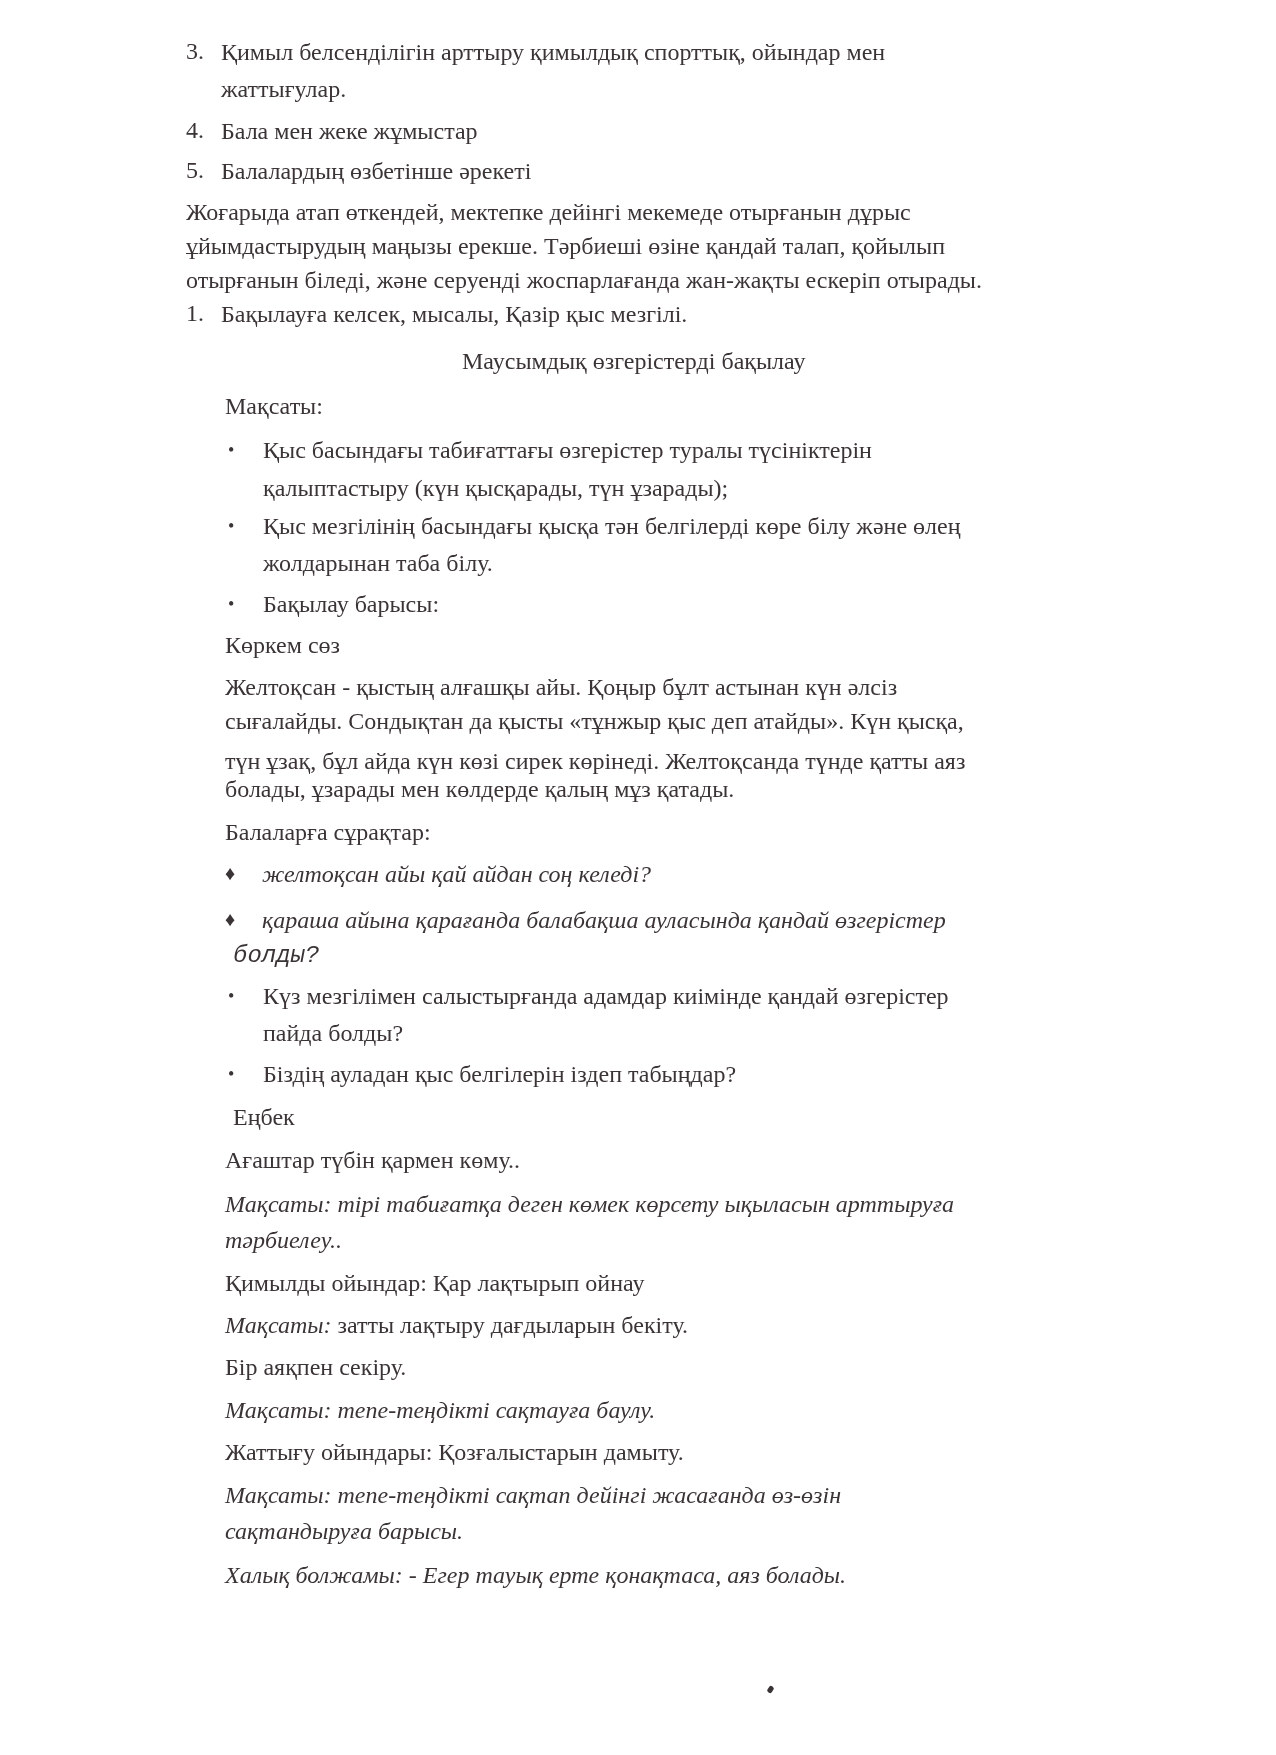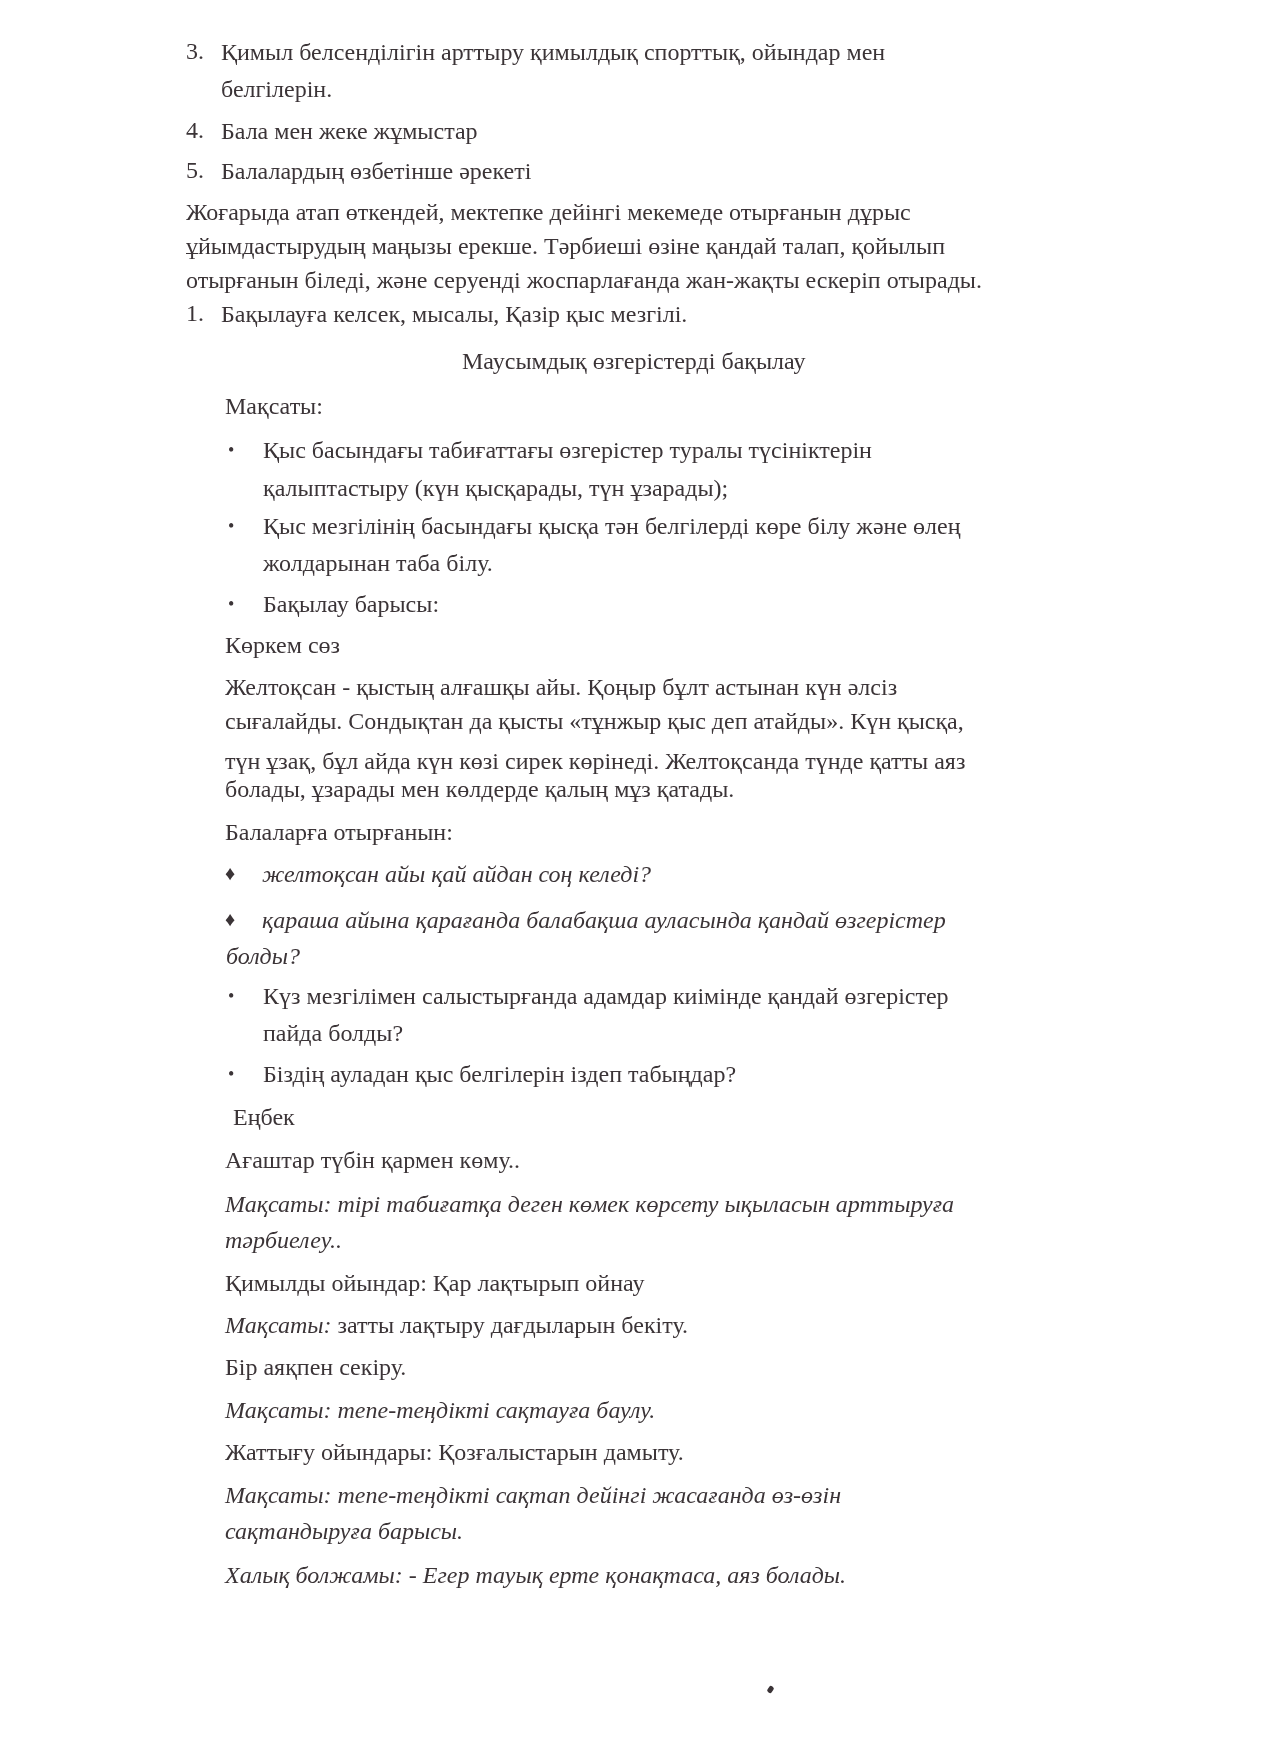--- a/index.html
+++ b/index.html
@@ -18,21 +18,21 @@
     .num { position: absolute; }
     .bullet { position: absolute; font-size: 18px; }
     .diamond { position: absolute; font-size: 20px; }
     .dot { position: absolute; left: 768px; top: 1686px; width: 5px; height: 7px; background: #3b3437; border-radius: 2px; transform: rotate(35deg); }
   </style>
 </head>
 <body>
 
 <span class="num" style="left:186px;top:38px;">3.</span>
 <span class="line" style="left:221px;top:38px;">Қимыл белсенділігін арттыру қимылдық спорттық, ойындар мен</span>
-<span class="line" style="left:221px;top:75px;">белгілерін.</span>
+<span class="line" style="left:221px;top:75px;">жаттығулар.</span>
 
 <span class="num" style="left:186px;top:117px;">4.</span>
 <span class="line" style="left:221px;top:117px;">Бала мен жеке жұмыстар</span>
 
 <span class="num" style="left:186px;top:157px;">5.</span>
 <span class="line" style="left:221px;top:157px;">Балалардың өзбетінше әрекеті</span>
 
 <span class="line" style="left:186px;top:198px;">Жоғарыда атап өткендей, мектепке дейінгі мекемеде отырғанын дұрыс</span>
 <span class="line" style="left:186px;top:232px;">ұйымдастырудың маңызы ерекше. Тәрбиеші өзіне қандай талап, қойылып</span>
 <span class="line" style="left:186px;top:266px;">отырғанын біледі, және серуенді жоспарлағанда жан-жақты ескеріп отырады.</span>
@@ -55,28 +55,28 @@
 <span class="bullet" style="left:228px;top:594px;">•</span>
 <span class="line b" style="left:263px;top:590px;">Бақылау барысы:</span>
 
 <span class="line b" style="left:225px;top:631px;">Көркем сөз</span>
 
 <span class="line" style="left:225px;top:673px;">Желтоқсан - қыстың алғашқы айы. Қоңыр бұлт астынан күн әлсіз</span>
 <span class="line" style="left:225px;top:707px;">сығалайды.  Сондықтан да қысты «тұнжыр қыс деп атайды». Күн қысқа,</span>
 <span class="line" style="left:225px;top:747px;">түн ұзақ, бұл айда күн көзі сирек көрінеді. Желтоқсанда  түнде қатты аяз</span>
 <span class="line" style="left:225px;top:775px;">болады, ұзарады мен көлдерде қалың мұз қатады.</span>
 
-<span class="line" style="left:225px;top:818px;"><span class="b">Балаларға отырғанын</span><span>:</span></span>
+<span class="line" style="left:225px;top:818px;"><span class="b">Балаларға сұрақтар</span><span>:</span></span>
 
 <span class="diamond" style="left:225px;top:862px;">♦</span>
 <span class="line i" style="left:262px;top:860px;">желтоқсан айы қай айдан соң келеді?</span>
 
 <span class="diamond" style="left:225px;top:908px;">♦</span>
 <span class="line i" style="left:262px;top:906px;">қараша айына қарағанда балабақша ауласында қандай өзгерістер</span>
-<span class="line i" style="left:226px;top:942px;">болды?</span>
+<span class="line i" style="left:233px;top:942px;font-family:Liberation Mono, monospace;">болды?</span>
 
 <span class="bullet" style="left:228px;top:986px;">•</span>
 <span class="line" style="left:263px;top:982px;">Күз мезгілімен салыстырғанда адамдар киімінде қандай өзгерістер</span>
 <span class="line" style="left:263px;top:1019px;">пайда болды?</span>
 
 <span class="bullet" style="left:228px;top:1064px;">•</span>
 <span class="line" style="left:263px;top:1060px;text-align:right;">Біздің ауладан қыс белгілерін іздеп табыңдар?</span>
 
 <span class="line b" style="left:233px;top:1103px;">Еңбек</span>
 <span class="line" style="left:225px;top:1146px;">Ағаштар түбін қармен көму..</span>

